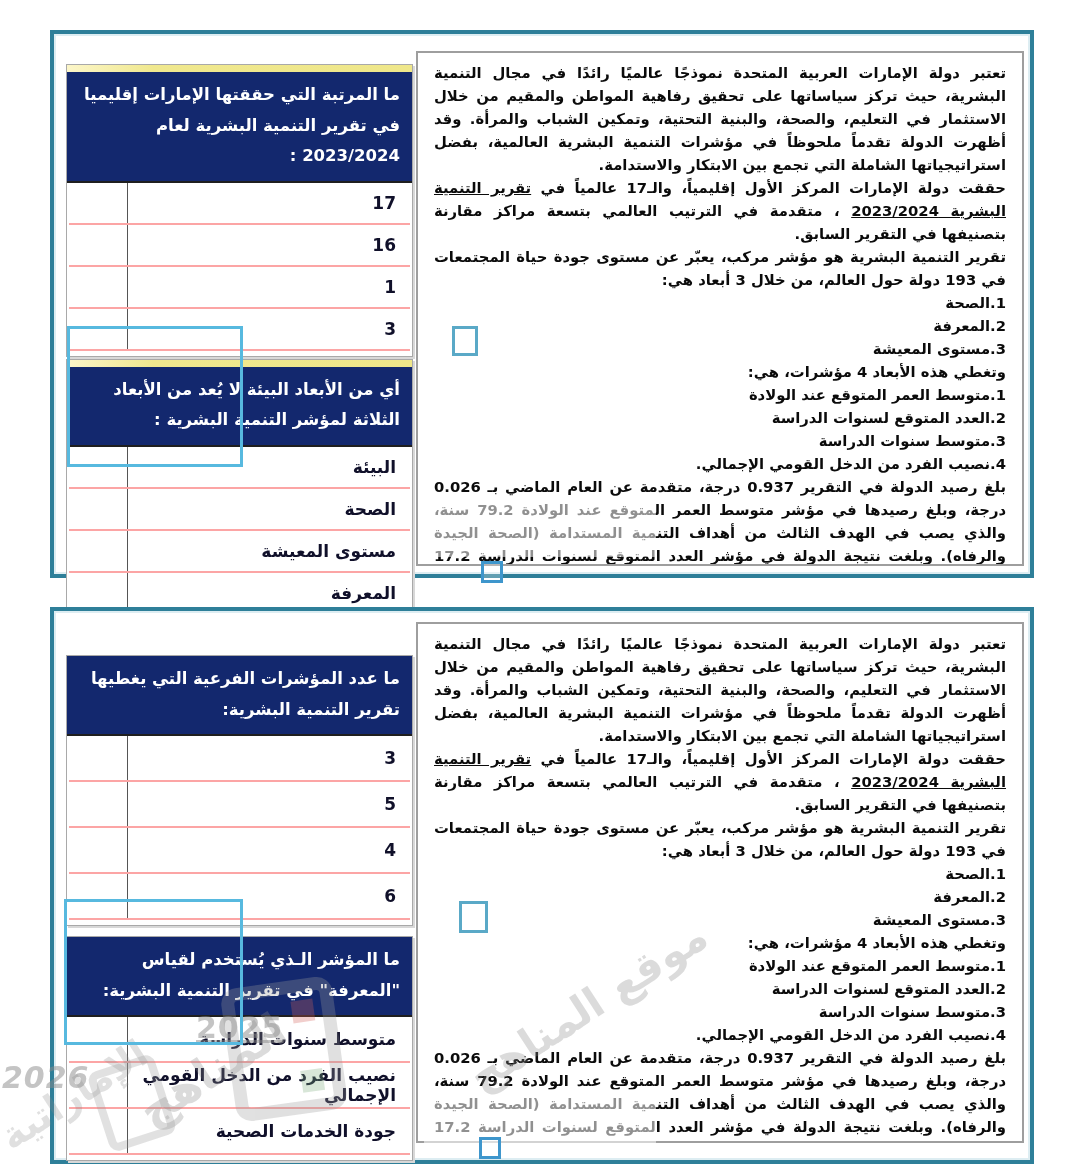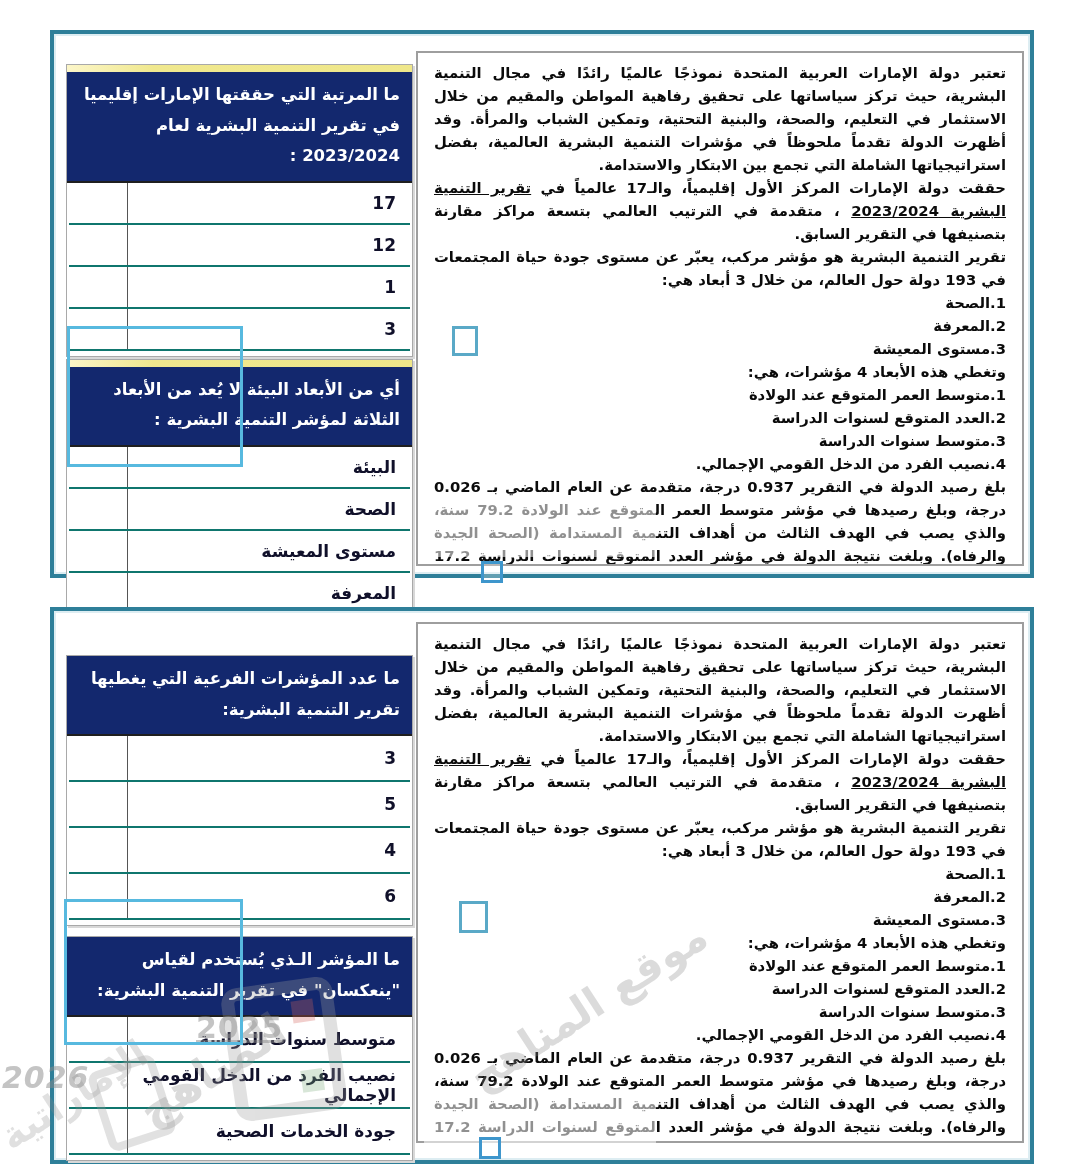--- a/index.html
+++ b/index.html
@@ -13,21 +13,21 @@
   
   .qcol{position:absolute;left:12px;width:347px;}
   #panel-top .qcol{top:30px;}
   #panel-bottom .qcol{top:44px;}
   .qbox{border:1px solid #a9a9a9;background:#fff;box-shadow:2px 2px 0 #d8d8d8;margin-bottom:2px;}
   .qbox.gap{margin-top:10px;}
   .strip{height:7px;background:linear-gradient(90deg,#fcf6c9,#f0e88e 25%,#efe78a);}
   .qheader{background:#13286e;color:#ffffff;padding:8px 12px 9px 10px;font-size:16.5px;
            line-height:1.85;text-align:right;direction:rtl;border-bottom:2px solid #1f1f1f;}
   .qtable{margin:0 2px 5px 2px;}
-  .qrow{display:flex;border-bottom:2px solid #0f766e;align-items:center;}
+  .qrow{display:flex;border-bottom:2px solid #fca5a5;align-items:center;}
   #panel-top .qrow{height:40px;}
   #panel-bottom .qrow{height:44px;}
   .qmark{width:58px;align-self:stretch;border-right:1.5px solid #555;}
   .qtext{flex:1;text-align:right;direction:rtl;padding:2px 14px 2px 6px;font-size:17px;color:#10102a;}
   
   .article{position:absolute;left:362px;width:608px;border:2px solid #9e9e9e;background:#fff;
            padding:8px 16px;box-sizing:border-box;direction:rtl;text-align:justify;
            font-size:14.8px;line-height:23px;color:#0b0b0b;overflow:hidden;}
   #panel-top .article{top:17px;height:515px;}
   #panel-bottom .article{top:11px;height:521px;}
@@ -60,21 +60,21 @@
       <div class="qbox">
         <div class="strip"></div>
         <div class="qheader">ما المرتبة التي حققتها الإمارات إقليميا في تقرير التنمية البشرية لعام 2023/2024 :</div>
         <div class="qtable">
           <div class="qrow">
             <div class="qmark"></div>
             <div class="qtext">17</div>
           </div>
           <div class="qrow">
             <div class="qmark"></div>
-            <div class="qtext">12</div>
+            <div class="qtext">16</div>
           </div>
           <div class="qrow">
             <div class="qmark"></div>
             <div class="qtext">1</div>
           </div>
           <div class="qrow">
             <div class="qmark"></div>
             <div class="qtext">3</div>
           </div>
         </div>
@@ -145,21 +145,21 @@
             <div class="qtext">4</div>
           </div>
           <div class="qrow">
             <div class="qmark"></div>
             <div class="qtext">6</div>
           </div>
         </div>
       </div>
 
       <div class="qbox gap">
-        <div class="qheader">ما المؤشر الـذي يُستخدم لقياس "ينعكسان" في تقرير التنمية البشرية:</div>
+        <div class="qheader">ما المؤشر الـذي يُستخدم لقياس "المعرفة" في تقرير التنمية البشرية:</div>
         <div class="qtable">
           <div class="qrow">
             <div class="qmark"></div>
             <div class="qtext">متوسط سنوات الدراسة</div>
           </div>
           <div class="qrow">
             <div class="qmark"></div>
             <div class="qtext">نصيب الفرد من الدخل القومي الإجمالي</div>
           </div>
           <div class="qrow">

